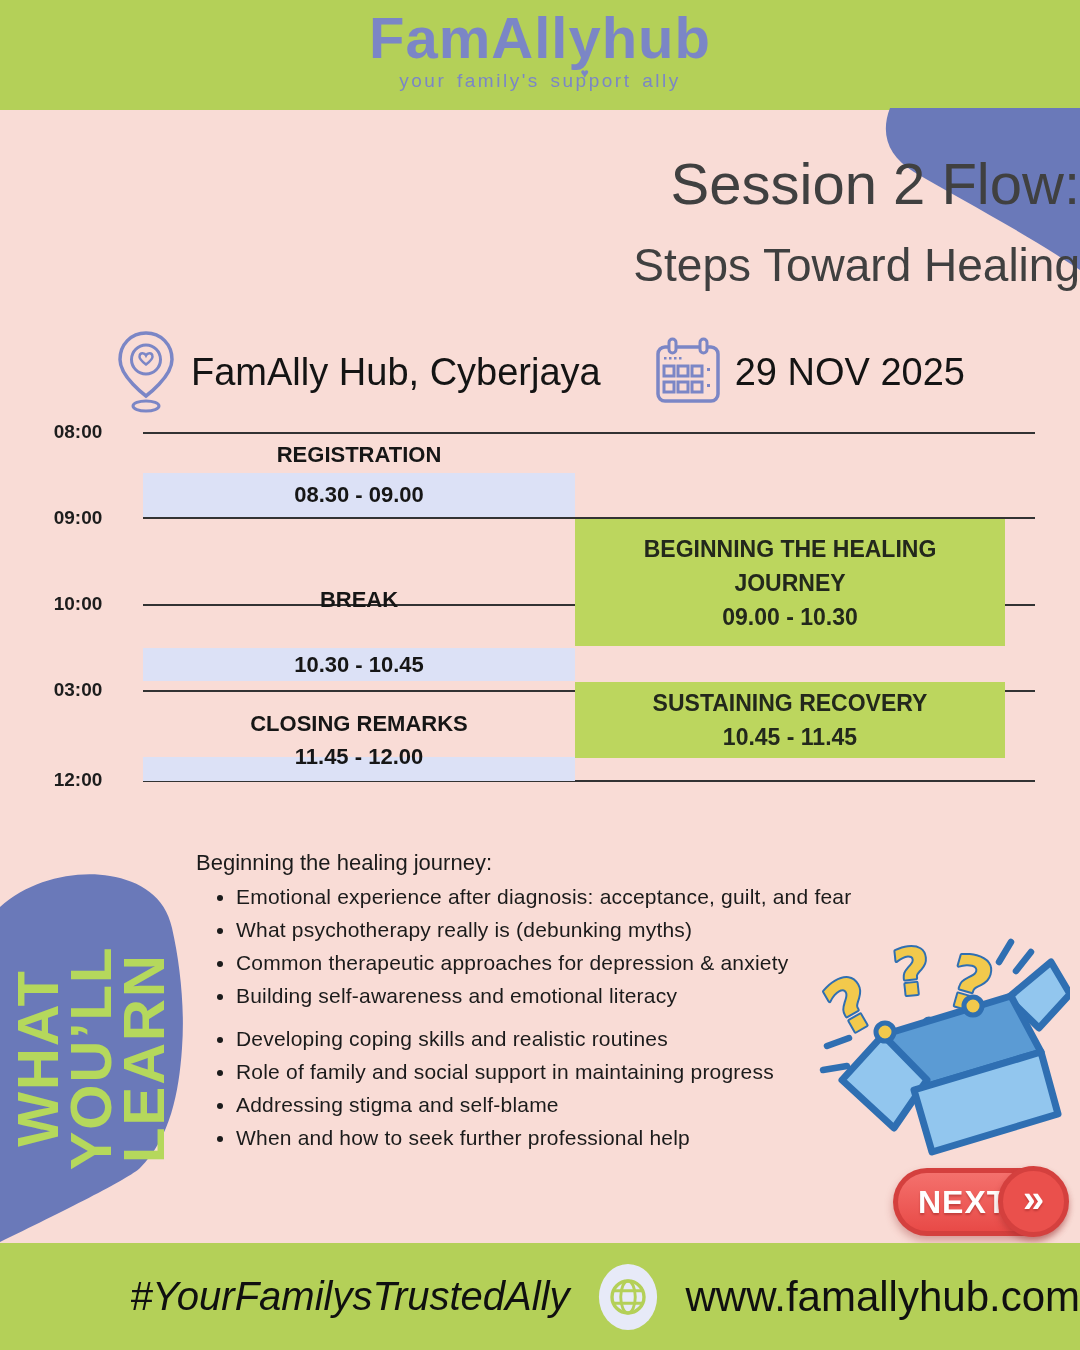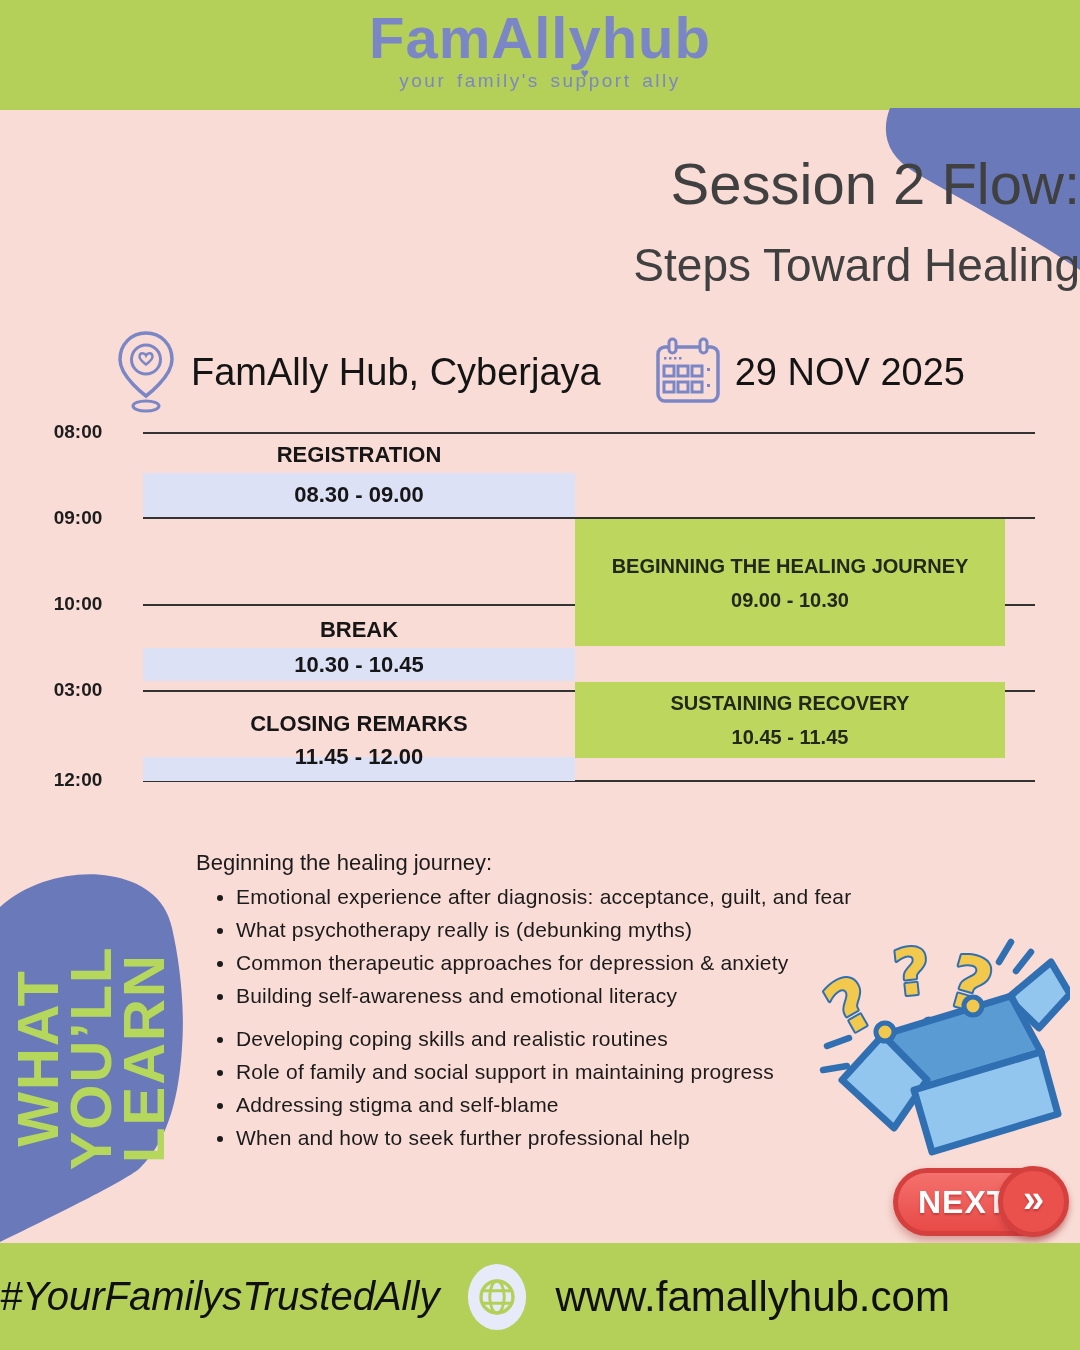--- a/index.html
+++ b/index.html
@@ -2,21 +2,21 @@
 <html><head>
 <meta charset="utf-8">
 <style>
   html,body{margin:0;padding:0;background:#ffffff;}
   .page{position:relative;width:1080px;height:1350px;overflow:hidden;
         background:#f9dcd6;font-family:"Liberation Sans","DejaVu Sans",sans-serif;}
 
   
   .banner{position:absolute;left:0;width:100%;background:#b4d058;}
   .banner.top{top:0;height:110px;text-align:center;}
-  .banner.bottom{top:1243px;height:107px;display:flex;align-items:center;justify-content:flex-start;gap:26px;}
+  .banner.bottom{top:1243px;height:107px;display:flex;align-items:center;justify-content:flex-end;gap:26px;}
 
   .logo{display:inline-block;text-align:center;margin-top:8px;}
   .logo-text{font-size:58px;font-weight:700;color:#7b86c6;line-height:60px;letter-spacing:1px;}
   .logo-y{position:relative;display:inline-block;}
   .logo-heart{position:absolute;left:12px;bottom:-12px;font-size:14px;line-height:14px;color:#7b86c6;}
   .logo-tagline{font-size:19px;color:#7b86c6;letter-spacing:2.5px;word-spacing:3px;margin-top:2px;}
 
   
   .blob-tr{position:absolute;left:880px;top:108px;width:200px;height:190px;}
 
@@ -30,21 +30,21 @@
   .info-text{font-size:38px;color:#141414;}
   .info-gap{width:26px;}
 
   
   .t-label{position:absolute;left:42px;width:72px;text-align:center;font-size:19px;font-weight:700;color:#1d1d1d;line-height:28px;}
   .g-line{position:absolute;left:143px;width:892px;height:2px;background:#333333;}
   .evt-label{position:absolute;left:143px;width:432px;text-align:center;font-size:22px;font-weight:700;color:#161616;line-height:27px;z-index:2;}
   .evt-lav{position:absolute;left:143px;width:432px;background:#dce1f6;display:flex;align-items:center;justify-content:center;
            font-size:22px;font-weight:700;color:#161616;z-index:1;}
   .evt-time-float{position:absolute;left:143px;width:432px;text-align:center;font-size:22px;font-weight:700;color:#161616;z-index:2;}
-  .evt-green{position:absolute;left:575px;width:430px;background:#bcd65e;color:#23281c;font-weight:700;font-size:20px;
+  .evt-green{position:absolute;left:575px;width:430px;background:#bcd65e;color:#23281c;font-weight:700;font-size:23px;
              display:flex;flex-direction:column;justify-content:center;text-align:center;line-height:34px;z-index:1;padding:0 10px;box-sizing:border-box;}
 
   
   .blob-left{position:absolute;left:0;top:868px;width:195px;height:375px;}
   .learn-vertical{position:absolute;left:-70px;top:973px;width:320px;height:170px;transform:rotate(-90deg);
                   display:flex;flex-direction:column;justify-content:center;text-align:center;
                   color:#b5d85c;font-size:58px;line-height:53px;font-weight:800;letter-spacing:2px;}
 
   
   .learn-content{position:absolute;left:196px;top:850px;width:700px;color:#1b1b1b;}
@@ -135,21 +135,21 @@
     <div class="evt-label" style="top:441px">REGISTRATION</div>
     <div class="evt-lav" style="top:473px;height:44px">
       <span>08.30 - 09.00</span>
     </div>
 
     <div class="evt-green" style="top:519px;height:127px">
       <div>BEGINNING THE HEALING JOURNEY</div>
       <div>09.00 - 10.30</div>
     </div>
 
-    <div class="evt-label" style="top:616px">BREAK</div>
+    <div class="evt-label" style="top:586px">BREAK</div>
     <div class="evt-lav" style="top:648px;height:33px">
       <span>10.30 - 10.45</span>
     </div>
 
     <div class="evt-green" style="top:682px;height:76px">
       <div>SUSTAINING RECOVERY</div>
       <div>10.45 - 11.45</div>
     </div>
 
     <div class="evt-label" style="top:710px">CLOSING REMARKS</div>

